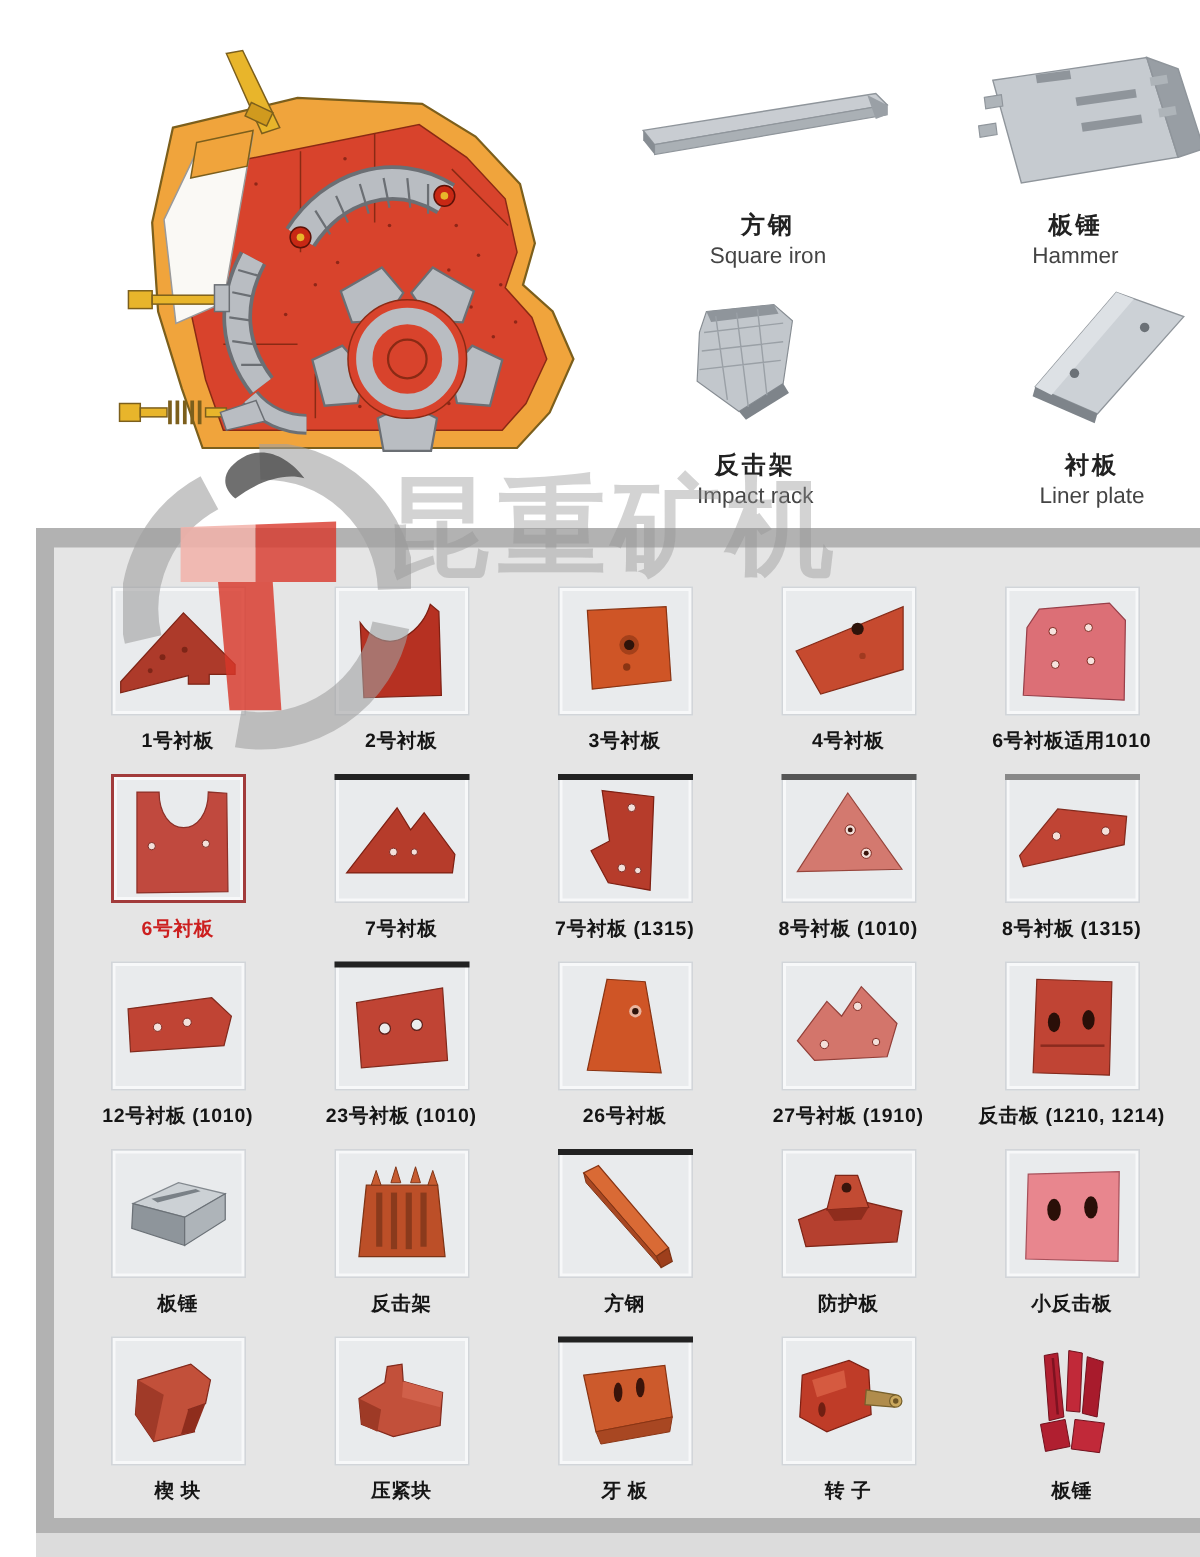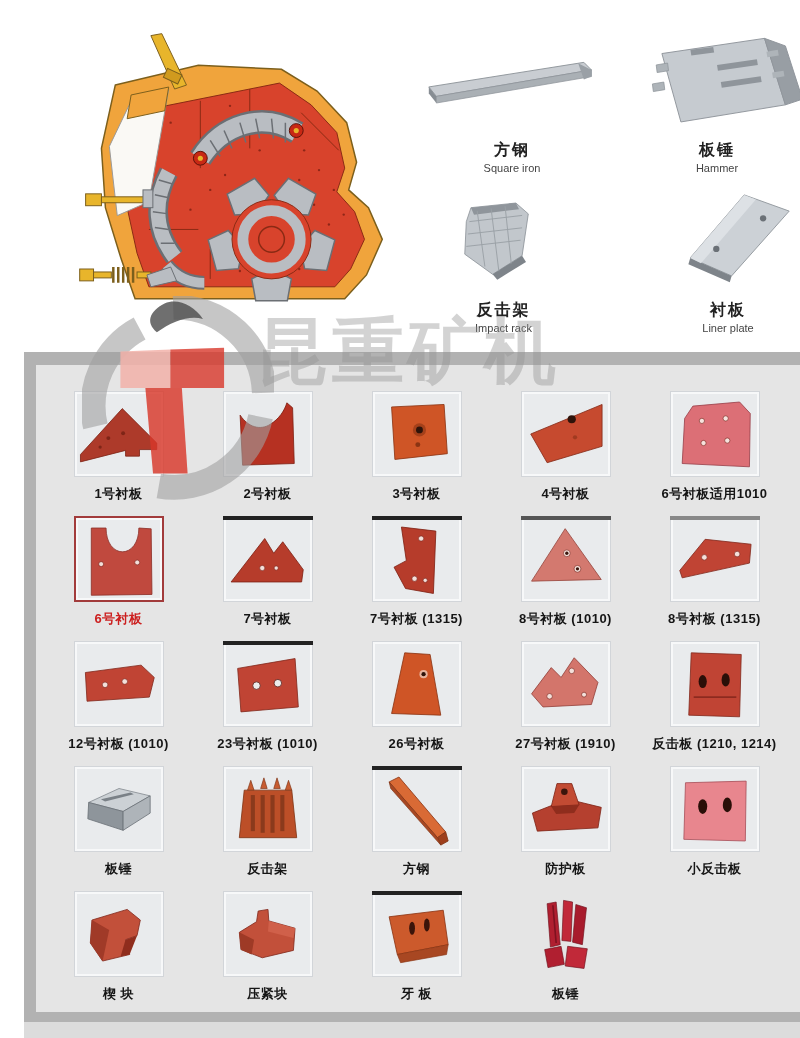--- a/index.html
+++ b/index.html
@@ -7,21 +7,21 @@
         font-family:"Liberation Sans","DejaVu Sans",sans-serif;margin-left:24px;}
   
   .diagram{position:absolute;left:28px;top:30px;width:356px;height:300px;}
   .tp{position:absolute;text-align:center;}
   .tp-img svg{width:100%;height:100%;display:block;}
   .pos0{left:388px;top:34px;width:200px;} .pos0 .tp-img{height:104px;}
   .pos1{left:598px;top:28px;width:190px;} .pos1 .tp-img{height:110px;}
   .pos2{left:402px;top:184px;width:155px;} .pos2 .tp-img{height:114px;}
   .pos3{left:614px;top:180px;width:180px;} .pos3 .tp-img{height:118px;}
   .tp-cn{font-size:16px;font-weight:700;color:#222;letter-spacing:2px;margin-top:2px;}
-  .tp-en{font-size:11px;color:#444;margin-top:1px;}
+  .tp-en{font-size:15px;color:#444;margin-top:1px;}
   
   .band{position:absolute;left:0;top:352px;width:797px;height:670px;background:#b2b2b2;}
   .right-strip{position:absolute;left:797px;top:352px;width:3px;height:670px;background:#dcdcdc;}
   .bottom-strip{position:absolute;left:0;top:1022px;width:800px;height:16px;background:#dcdcdc;}
   .panel{position:absolute;left:12px;top:13px;width:766px;height:647px;background:#e5e5e5;}
   .grid{position:absolute;left:8px;top:26px;width:745px;display:grid;
         grid-template-columns:repeat(5,149px);}
   .cell{height:125px;text-align:center;margin:0;cursor:pointer;}
   .imgbox{position:relative;width:90px;height:86px;margin:0 auto;background:#e9ebed;
           border:1px solid #d2d5d9;box-shadow:inset 0 0 0 2px #f7f8f9;box-sizing:border-box;}
@@ -431,20 +431,33 @@
               <svg viewBox="0 0 100 90">
                 <path d="M16,24 L82,16 L88,58 L26,70 Z" fill="#cc5a2c" stroke="#8a3413" stroke-width="1"></path>
                 <path d="M26,70 L88,58 L86,70 L30,80 Z" fill="#a84722" stroke="#8a3413" stroke-width="0.8"></path>
                 <ellipse cx="44" cy="38" rx="3.5" ry="8" fill="#3a140a"></ellipse>
                 <ellipse cx="62" cy="34" rx="3.5" ry="8" fill="#3a140a"></ellipse>
               </svg>
             </div>
     <figcaption class="cap">牙 板</figcaption>
   </figure>
 
+  <figure class="cell">
+    <div class="imgbox">
+              <svg viewBox="0 0 100 90">
+                <path d="M12,24 L50,12 L66,20 L68,56 L32,70 L10,58 Z" fill="#bf3c28" stroke="#7e2013" stroke-width="1"></path>
+                <path d="M20,28 L46,20 L48,34 L24,42 Z" fill="#d55a40"></path>
+                <ellipse cx="28" cy="52" rx="3" ry="6" fill="#701f12"></ellipse>
+                <path d="M64,36 L88,40 L87,50 L63,48 Z" fill="#b08c4c" stroke="#77602c" stroke-width="1"></path>
+                <circle cx="88" cy="45" r="5" fill="#caa85e" stroke="#77602c" stroke-width="1"></circle>
+                <circle cx="88" cy="45" r="2.2" fill="#6e5526"></circle>
+              </svg>
+            </div>
+    <figcaption class="cap">转 子</figcaption>
+  </figure>
 
   <figure class="cell boxless">
     <div class="imgbox">
               <svg viewBox="0 0 100 90">
                 <path d="M27,8 L38,6 L43,58 L31,61 Z" fill="#b01f30" stroke="#6e0f1c" stroke-width="0.8"></path>
                 <path d="M47,4 L58,6 L56,54 L45,53 Z" fill="#c12939" stroke="#6e0f1c" stroke-width="0.8"></path>
                 <path d="M62,9 L75,13 L70,58 L58,55 Z" fill="#a81b2c" stroke="#6e0f1c" stroke-width="0.8"></path>
                 <path d="M24,64 L44,60 L48,82 L28,86 Z" fill="#b01f30" stroke="#6e0f1c" stroke-width="0.8"></path>
                 <path d="M52,60 L76,63 L72,87 L49,84 Z" fill="#c12939" stroke="#6e0f1c" stroke-width="0.8"></path>
                 <path d="M33,10 L35,10 L39,56 L37,56 Z" fill="#7e1220"></path>

